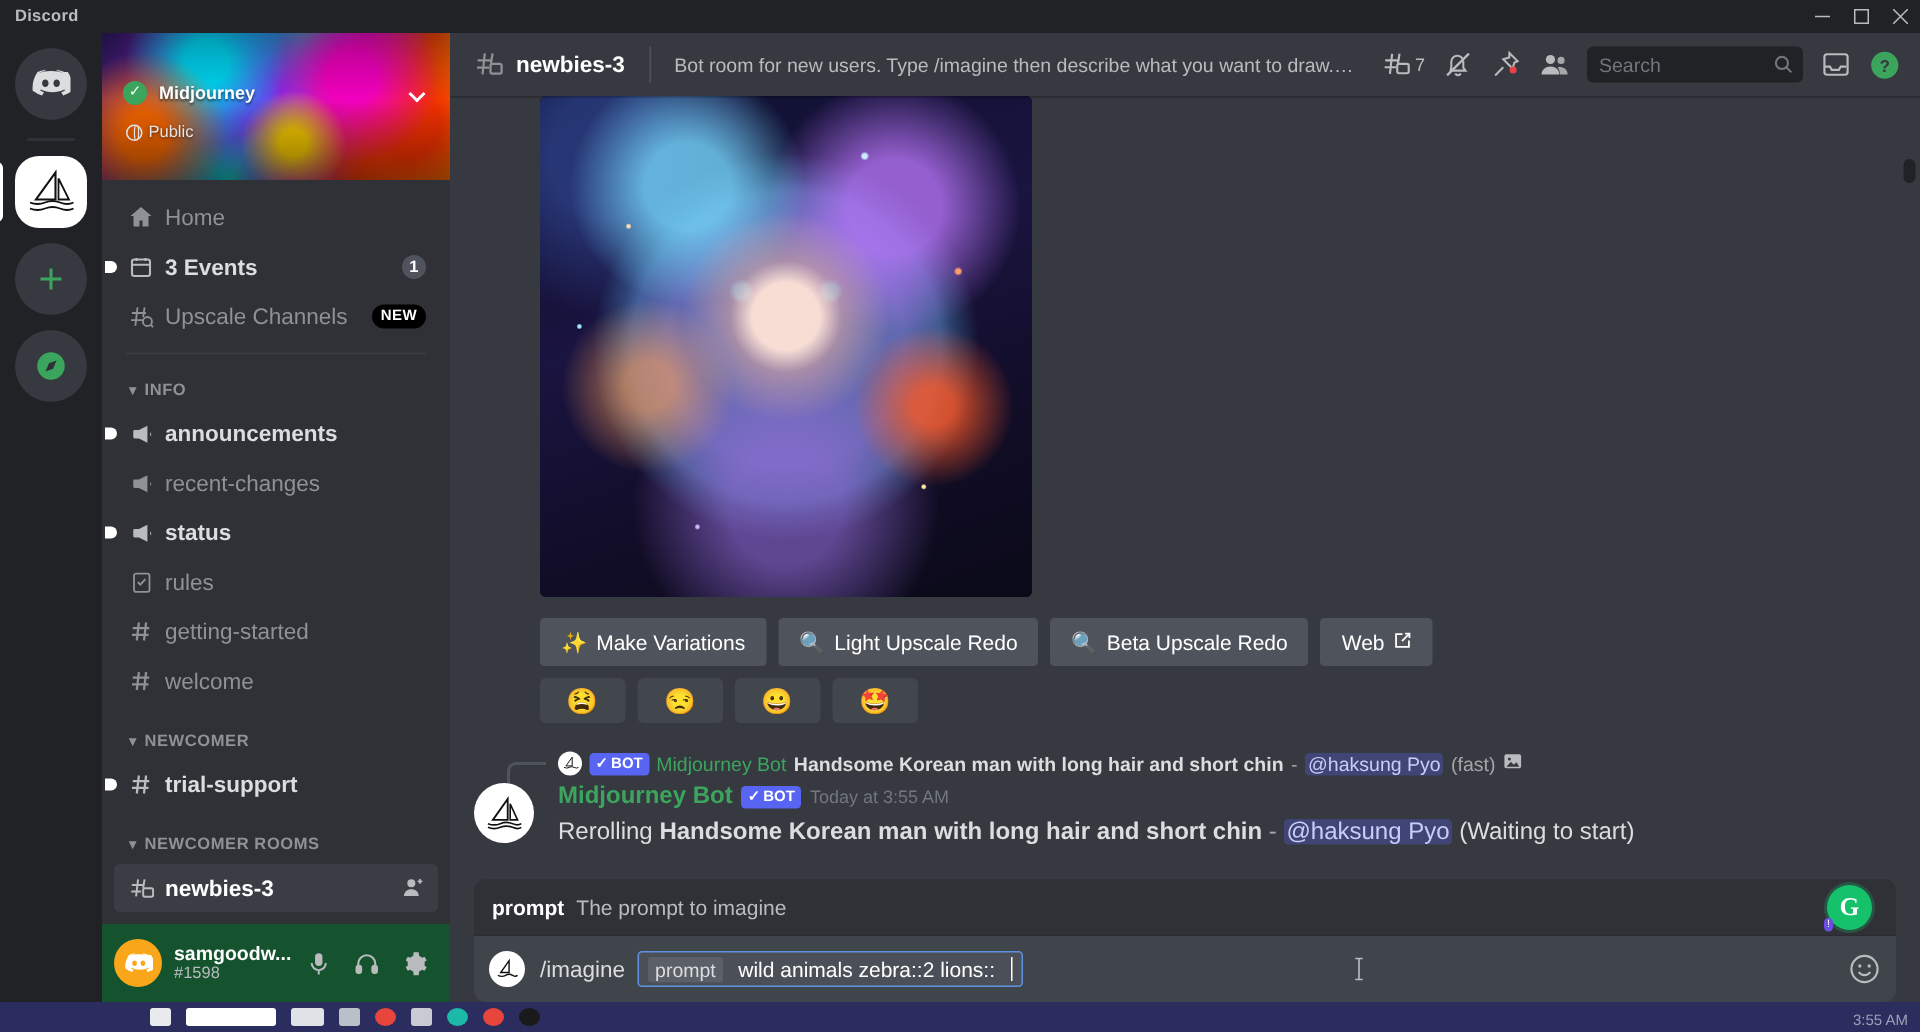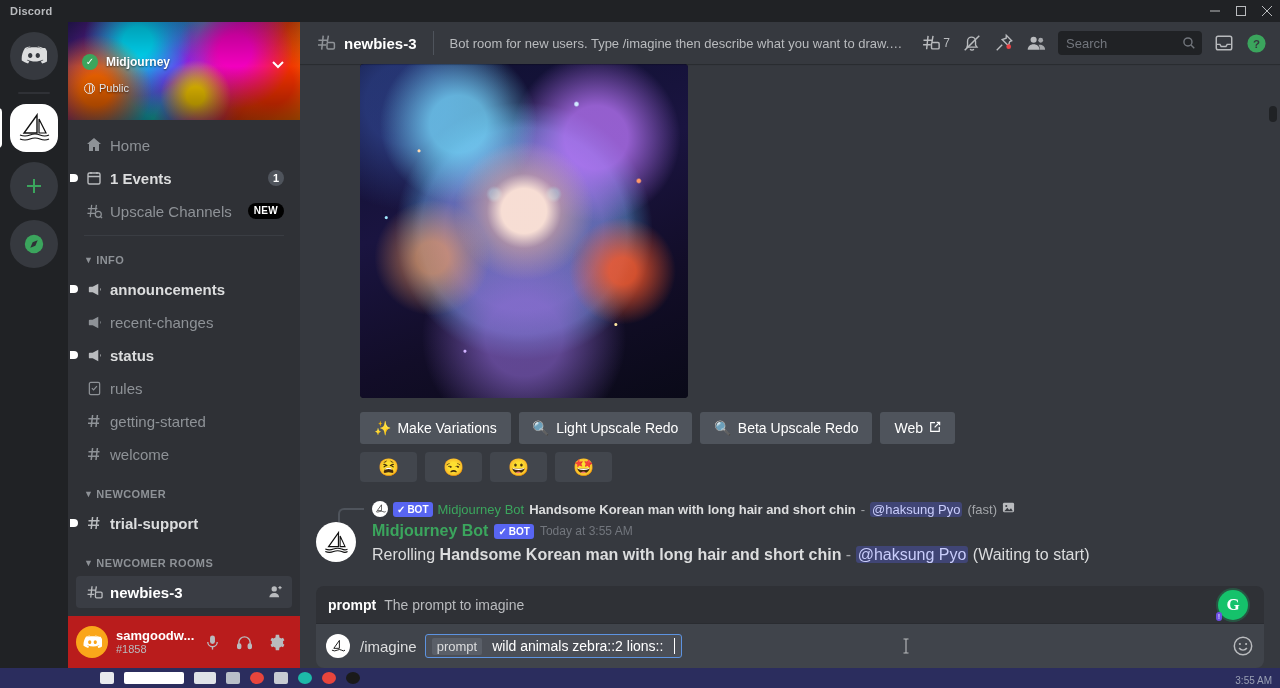--- a/index.html
+++ b/index.html
@@ -113,21 +113,21 @@
   .divider { height:1px; background:#3a3d43; margin:8px 16px 4px; }
   .cat-row {
     display:flex; align-items:center; height:24px; margin:12px 8px 0; padding:0 8px;
     color:#8e9297; font-size:11px; font-weight:bold; letter-spacing:.4px; cursor:pointer;
   }
   .cat-row .caret { margin-right:3px; font-size:9px; }
   .trail-icon { margin-left:auto; color:#b9bbbe; display:flex; align-items:center; }
 
   
   .userbar {
-    height:52px; background:#b91c1c; display:flex; align-items:center; padding:0 8px; gap:0;
+    height:52px; background:#14532d; display:flex; align-items:center; padding:0 8px; gap:0;
   }
   .avatar-sm { width:32px;height:32px;border-radius:50%;background:#faa61a;display:flex;align-items:center;justify-content:center;color:#fff;flex:none;}
   .uname { margin-left:8px; line-height:1.1; overflow:hidden; }
   .uname .n { color:#fff; font-size:13px; font-weight:600; }
   .uname .t { color:#b9bbbe; font-size:11px; }
   .ubtn { width:32px;height:32px;display:flex;align-items:center;justify-content:center;color:#b9bbbe;border-radius:4px;cursor:pointer;}
   .ubtns { margin-left:auto; display:flex; }
 
   
   .main { position:absolute; top:22px; left:300px; width:980px; height:646px; background:#36393f; display:flex; flex-direction:column; }
@@ -373,21 +373,21 @@
       </div>
 
       <div class="nav-row strong">
         <span class="unread-dot"></span>
         <span class="nicon">
           <svg width="16" height="16" viewBox="0 0 16 16" fill="none" stroke="currentColor" stroke-width="1.4">
               <rect x="2" y="3" width="12" height="11" rx="1.5"></rect>
               <path d="M2 6.5h12M5 2v2M11 2v2"></path>
             </svg>
         </span>
-        <span>1 Events</span>
+        <span>3 Events</span>
         <span class="badge-count">1</span>
       </div>
 
       <div class="nav-row">
         <span class="nicon">
           <svg width="17" height="17" viewBox="0 0 18 18" fill="none" stroke="currentColor" stroke-width="1.3">
               <path d="M2 6h10M1.5 11h9M6 2l-1.5 13M11 2l-1 7"></path>
               <circle cx="13" cy="12" r="3.2"></circle>
               <path d="M15.3 14.3L17 16"></path>
             </svg>
@@ -506,21 +506,21 @@
     </div>
 
     <div class="userbar">
       <div class="avatar-sm">
         <svg width="19" height="15" viewBox="0 0 24 18" fill="#fff">
           <path d="M20.3 1.6A19 19 0 0 0 15.6.2l-.2.5c1.6.4 2.9 1 4.1 1.8-2-1-4.1-1.5-7.5-1.5S6.6 1.5 4.5 2.5c1.2-.8 2.5-1.4 4.1-1.8L8.4.2A19 19 0 0 0 3.7 1.6C1.1 5.5.4 9.3.7 13.1a19 19 0 0 0 5.8 2.9l1.2-1.9c-.9-.3-1.7-.8-2.4-1.3l.5-.4c2.3 1.1 4.7 1.6 7.2 1.6s4.9-.5 7.2-1.6l.5.4c-.7.5-1.5 1-2.4 1.3l1.2 1.9a19 19 0 0 0 5.8-2.9c.4-4.4-.6-8.2-3-11.5zM8.5 10.9c-1.1 0-2-1-2-2.3s.9-2.3 2-2.3 2 1 2 2.3-.9 2.3-2 2.3zm7 0c-1.1 0-2-1-2-2.3s.9-2.3 2-2.3 2 1 2 2.3-.9 2.3-2 2.3z"></path>
         </svg>
       </div>
       <div class="uname">
         <div class="n">samgoodw...</div>
-        <div class="t">#1858</div>
+        <div class="t">#1598</div>
       </div>
       <div class="ubtns">
         <div class="ubtn">
           <svg width="17" height="17" viewBox="0 0 18 18" fill="currentColor">
               <rect x="6.4" y="1.5" width="5.2" height="9" rx="2.6"></rect>
               <path d="M4 8.5a5 5 0 0 0 10 0" fill="none" stroke="currentColor" stroke-width="1.4"></path>
               <path d="M9 13.5v3" stroke="currentColor" stroke-width="1.4"></path>
             </svg>
         </div>
         <div class="ubtn">

